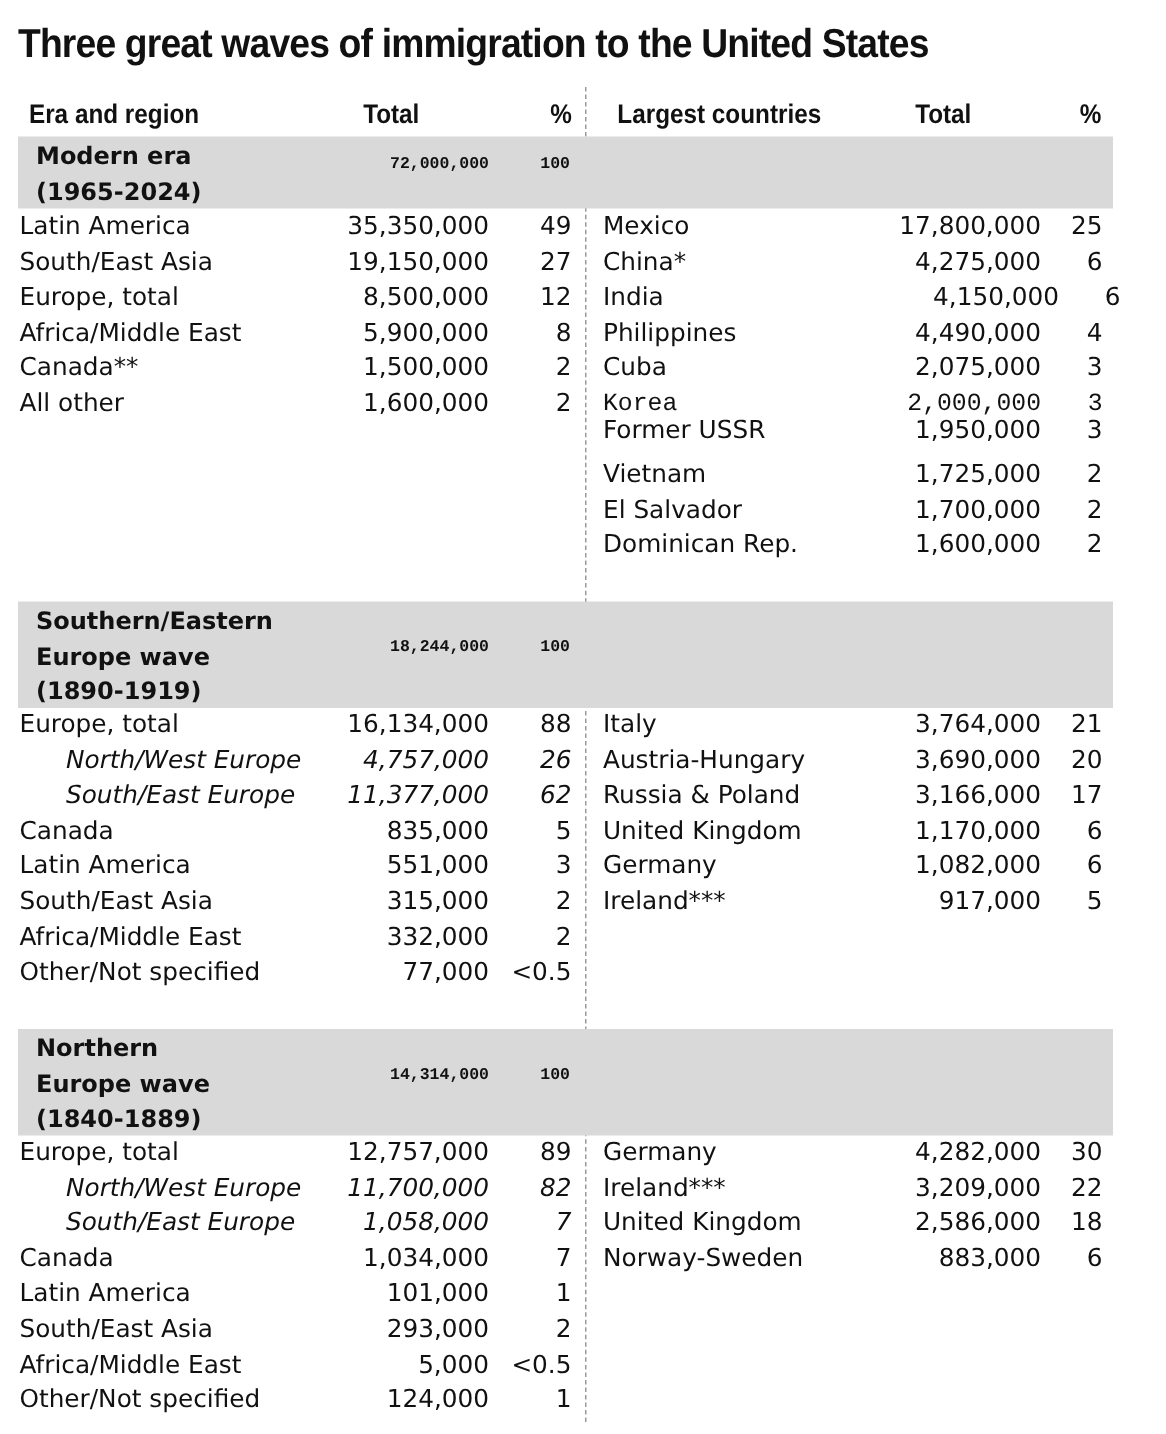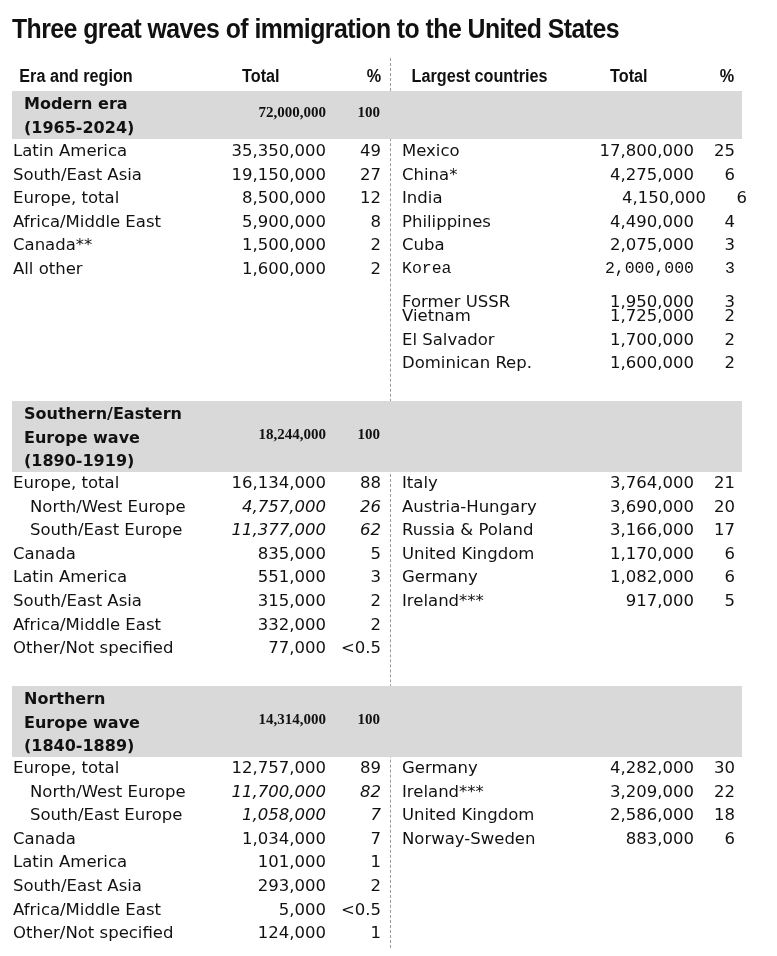--- a/index.html
+++ b/index.html
@@ -19,30 +19,30 @@
       font-size: 18px; top: 66px; white-space: nowrap; transform: scaleX(0.9);
     }
     .band {
       position: absolute; left: 12px; width: 730px; background: #d9d9d9;
     }
     .band-label {
       position: absolute; left: 24px; font-family: "DejaVu Sans", sans-serif;
       font-weight: bold; font-size: 16px; line-height: 23.5px;
     }
     .band-total, .band-pct {
-      position: absolute; font-family: Liberation Serif, serif; font-weight: bold; font-size: 15px;
+      position: absolute; font-family: Liberation Mono, monospace; font-weight: bold; font-size: 11px;
       text-align: left; white-space: nowrap;
     }
     .band-total { right: 451px; }
     .band-pct { right: 397px; }
     .row { position: absolute; height: 23.6px; font-family: "DejaVu Sans", sans-serif; font-size: 16.5px; white-space: nowrap; }
     .lrow { left: 0; width: 390px; }
     .rrow { left: 392px; width: 385px; }
     .c-name { position: absolute; left: 13px; top: 0; }
-    .c-name.indent { left: 30px; }
+    .c-name.indent { left: 44px; font-style: italic; }
     .c-total { position: absolute; right: 64px; top: 0; text-align: right; }
     .c-pct { position: absolute; right: 9px; top: 0; text-align: right; }
     .italic .c-total, .italic .c-pct { font-style: italic; }
     .rrow .c-name { left: 10px; }
     .rrow .c-total { right: 83px; }
     .rrow .c-pct { right: 42px; }
   </style>
 </head>
 <body>
 
@@ -118,21 +118,21 @@
     <div class="row rrow" style="top: 235.4px;">
       <span class="c-name">Cuba</span>
       <span class="c-total">2,075,000</span>
       <span class="c-pct">3</span>
     </div>
     <div class="row rrow" style="top: 259px; font-family: Liberation Mono, monospace;">
       <span class="c-name">Korea</span>
       <span class="c-total">2,000,000</span>
       <span class="c-pct">3</span>
     </div>
-    <div class="row rrow" style="top: 292px;">
+    <div class="row rrow" style="top: 277px;">
       <span class="c-name">Former USSR</span>
       <span class="c-total">1,950,000</span>
       <span class="c-pct">3</span>
     </div>
     <div class="row rrow" style="top: 306.2px;">
       <span class="c-name">Vietnam</span>
       <span class="c-total">1,725,000</span>
       <span class="c-pct">2</span>
     </div>
     <div class="row rrow" style="top: 329.8px;">

